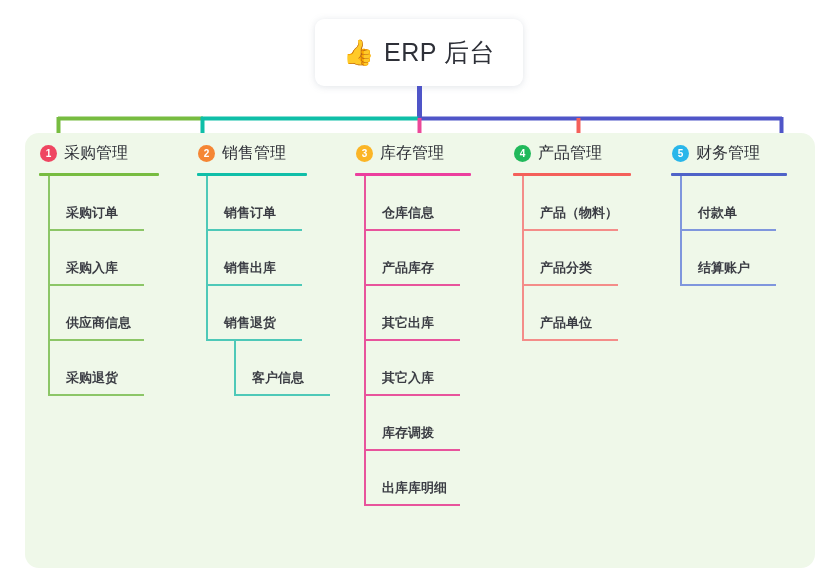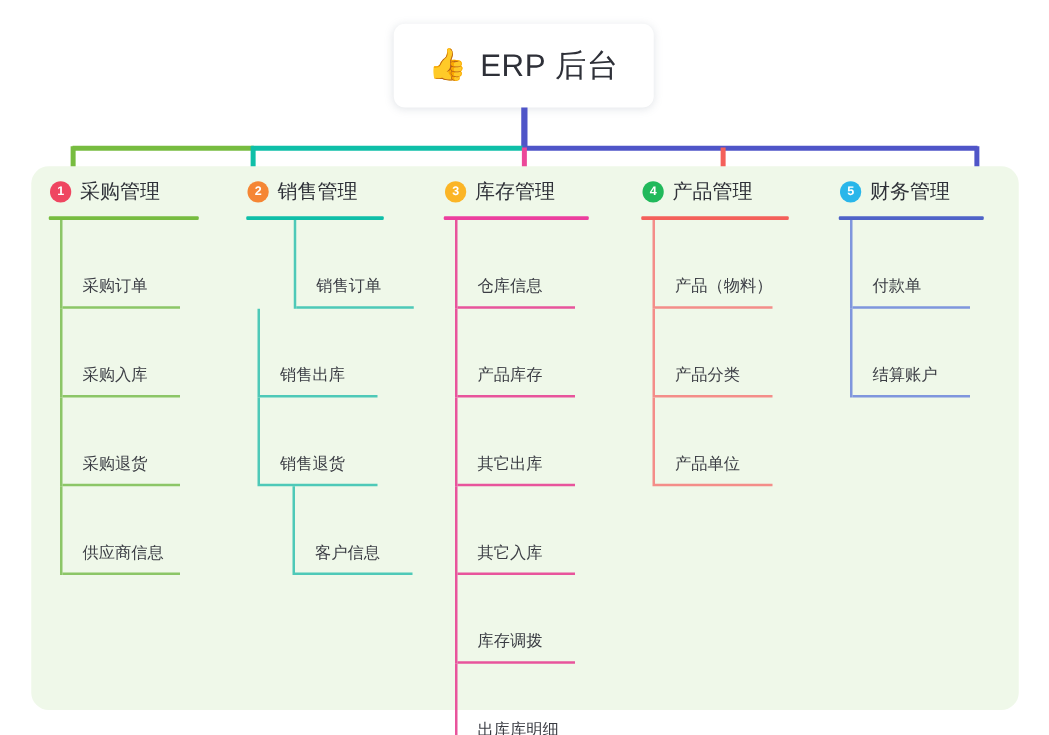--- a/index.html
+++ b/index.html
@@ -114,24 +114,25 @@
   }
 
   .items {
     position: absolute;
     top: 43px;
     left: 23px;
     width: 125px;
   }
   .item {
     position: relative;
-    height: 71px;
+    height: 55px;
     box-sizing: border-box;
     border-left-width: 2px;
     border-left-style: solid;
+    font-weight: bold;
   }
   .item-label {
     position: absolute;
     left: 16px;
     bottom: 9px;
     font-size: 13px;
     color: #3b3d44;
     white-space: nowrap;
   }
   .item-underline {
@@ -177,37 +178,37 @@
       <div class="items">
         <div class="item" style="border-left-color: rgb(140, 198, 103);">
           <span class="item-label">采购订单</span>
           <div class="item-underline" style="background: rgb(140, 198, 103);"></div>
         </div>
         <div class="item" style="border-left-color: rgb(140, 198, 103);">
           <span class="item-label">采购入库</span>
           <div class="item-underline" style="background: rgb(140, 198, 103);"></div>
         </div>
         <div class="item" style="border-left-color: rgb(140, 198, 103);">
+          <span class="item-label">供应商信息</span>
+          <div class="item-underline" style="background: rgb(140, 198, 103);"></div>
+        </div>
+        <div class="item" style="border-left-color: rgb(140, 198, 103);">
           <span class="item-label">采购退货</span>
-          <div class="item-underline" style="background: rgb(140, 198, 103);"></div>
-        </div>
-        <div class="item" style="border-left-color: rgb(140, 198, 103);">
-          <span class="item-label">供应商信息</span>
           <div class="item-underline" style="background: rgb(140, 198, 103);"></div>
         </div>
       </div>
     </div>
     <div class="column">
       <div class="col-header">
         <span class="badge" style="background: rgb(245, 134, 52);">2</span>
         <span class="col-title">销售管理</span>
       </div>
       <div class="col-rule" style="background: rgb(15, 191, 168); width: 110px;"></div>
       <div class="items">
-        <div class="item" style="border-left-color: rgb(78, 201, 184); margin-left: 29px;">
+        <div class="item" style="border-left-color: rgb(78, 201, 184);">
           <span class="item-label">销售订单</span>
           <div class="item-underline" style="background: rgb(78, 201, 184);"></div>
         </div>
         <div class="item" style="border-left-color: rgb(78, 201, 184);">
           <span class="item-label">销售出库</span>
           <div class="item-underline" style="background: rgb(78, 201, 184);"></div>
         </div>
         <div class="item" style="border-left-color: rgb(78, 201, 184);">
           <span class="item-label">销售退货</span>
           <div class="item-underline" style="background: rgb(78, 201, 184);"></div>

